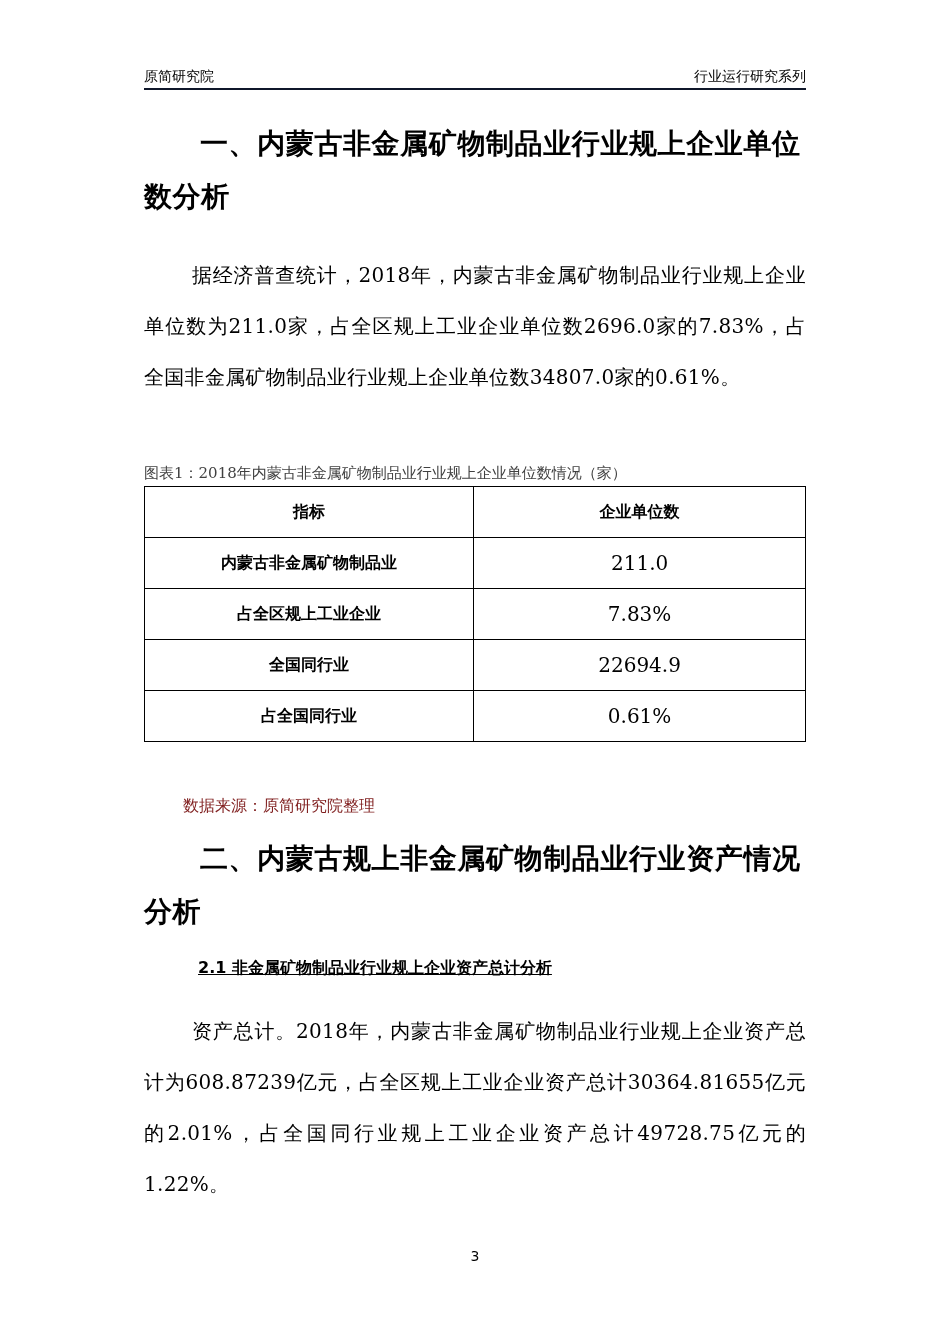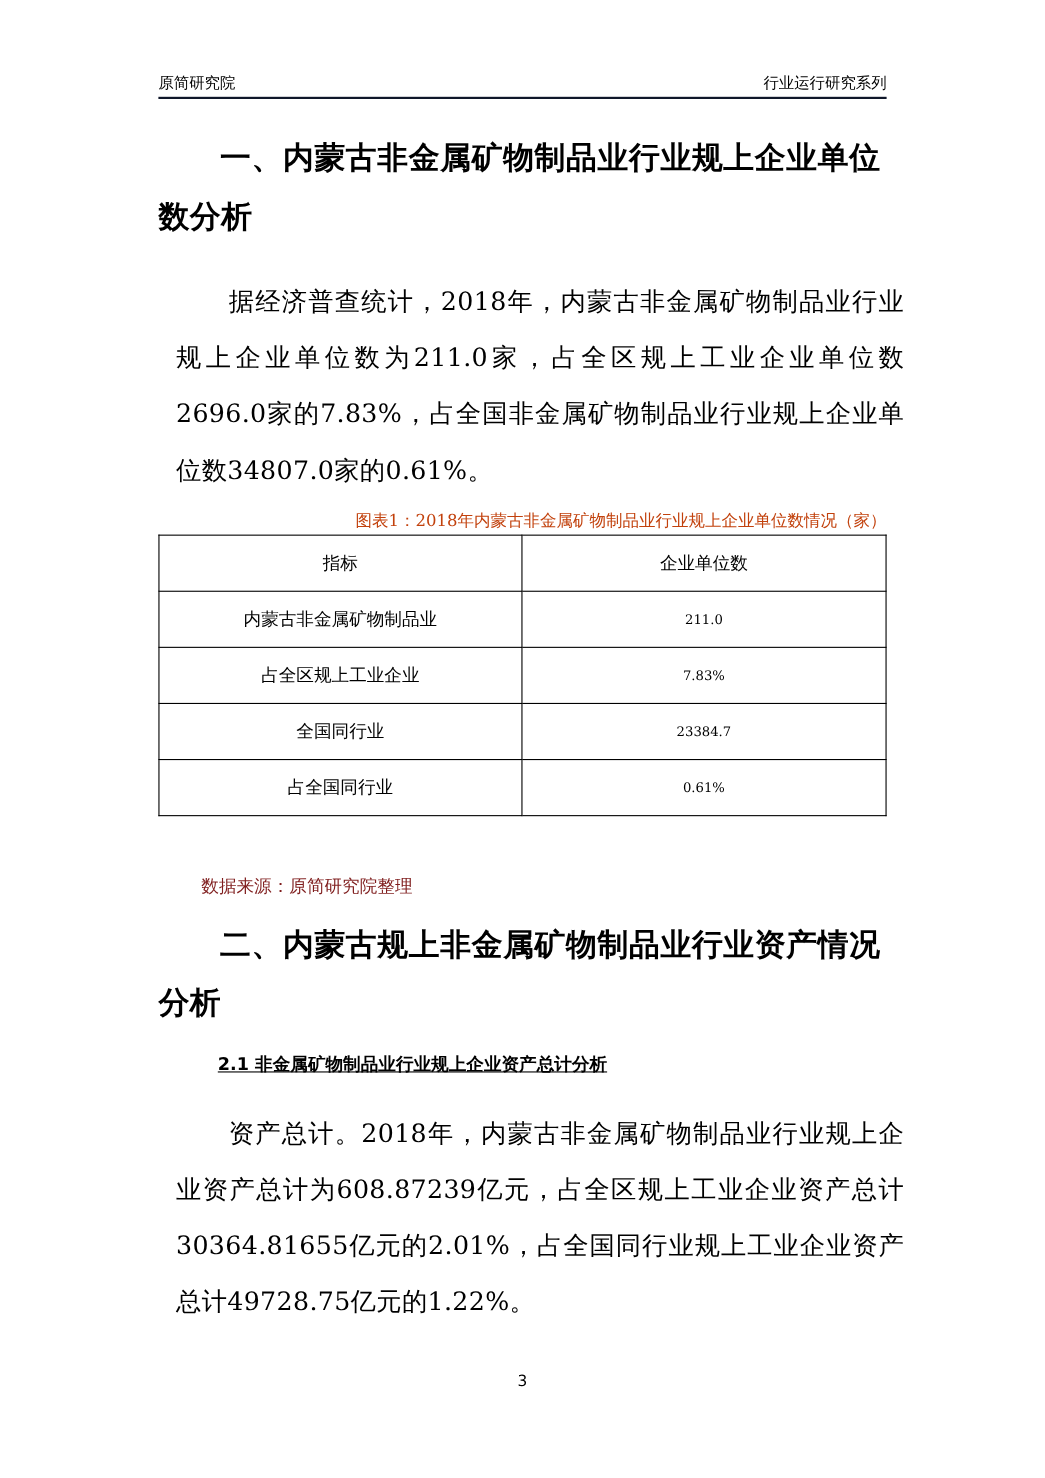--- a/index.html
+++ b/index.html
@@ -19,45 +19,45 @@
 
     .h1 {
       position: absolute; left: 144px; width: 662px;
       font-family: "DejaVu Sans", "Liberation Sans", sans-serif;
       font-weight: bold; font-size: 28px; line-height: 53px;
       letter-spacing: 0.6px;
     }
     .h1 .indent { padding-left: 56px; }
 
     .para {
-      position: absolute; left: 160px; width: 662px;
-      font-size: 23px; line-height: 51px;
+      position: absolute; left: 144px; width: 662px;
+      font-size: 20px; line-height: 51px;
       text-align: justify; letter-spacing: 0.3px;
     }
     .para .indent { padding-left: 48px; }
 
     .caption {
       position: absolute; left: 144px; width: 662px; top: 462px;
-      font-size: 15px; line-height: 22px; text-align: right; color: #c2410c;
+      font-size: 15px; line-height: 22px; text-align: left; color: #404040;
     }
 
     table.data-table {
       position: absolute; left: 144px; top: 486px; width: 662px;
       border-collapse: collapse;
       font-size: 16px;
     }
     table.data-table td, table.data-table th {
       border: 1px solid #000; height: 50px; text-align: center; padding: 0;
     }
     table.data-table th, table.data-table td.label {
       font-family: "DejaVu Sans", "Liberation Sans", sans-serif;
-      font-weight: normal; font-size: 16px; width: 341px;
+      font-weight: bold; font-size: 16px; width: 341px;
     }
     table.data-table td.value {
-      font-family: "DejaVu Serif", "Liberation Serif", serif; font-size: 12px;
+      font-family: "DejaVu Serif", "Liberation Serif", serif; font-size: 20px;
     }
     .source {
       position: absolute; left: 183px; top: 795px;
       font-size: 16px; line-height: 22px; color: #7f1d1d;
     }
     .h2 {
       position: absolute; left: 198px; top: 950px;
       font-family: "DejaVu Sans", "Liberation Sans", sans-serif;
       font-weight: bold; font-size: 16px; line-height: 36px; text-decoration: underline;
     }
@@ -98,21 +98,21 @@
     <tr>
       <td class="label">内蒙古非金属矿物制品业</td>
       <td class="value">211.0</td>
     </tr>
     <tr>
       <td class="label">占全区规上工业企业</td>
       <td class="value">7.83%</td>
     </tr>
     <tr>
       <td class="label">全国同行业</td>
-      <td class="value">23384.7</td>
+      <td class="value">22694.9</td>
     </tr>
     <tr>
       <td class="label">占全国同行业</td>
       <td class="value">0.61%</td>
     </tr>
   </tbody>
 </table>
 
 <div class="source">数据来源：原简研究院整理</div>
 

